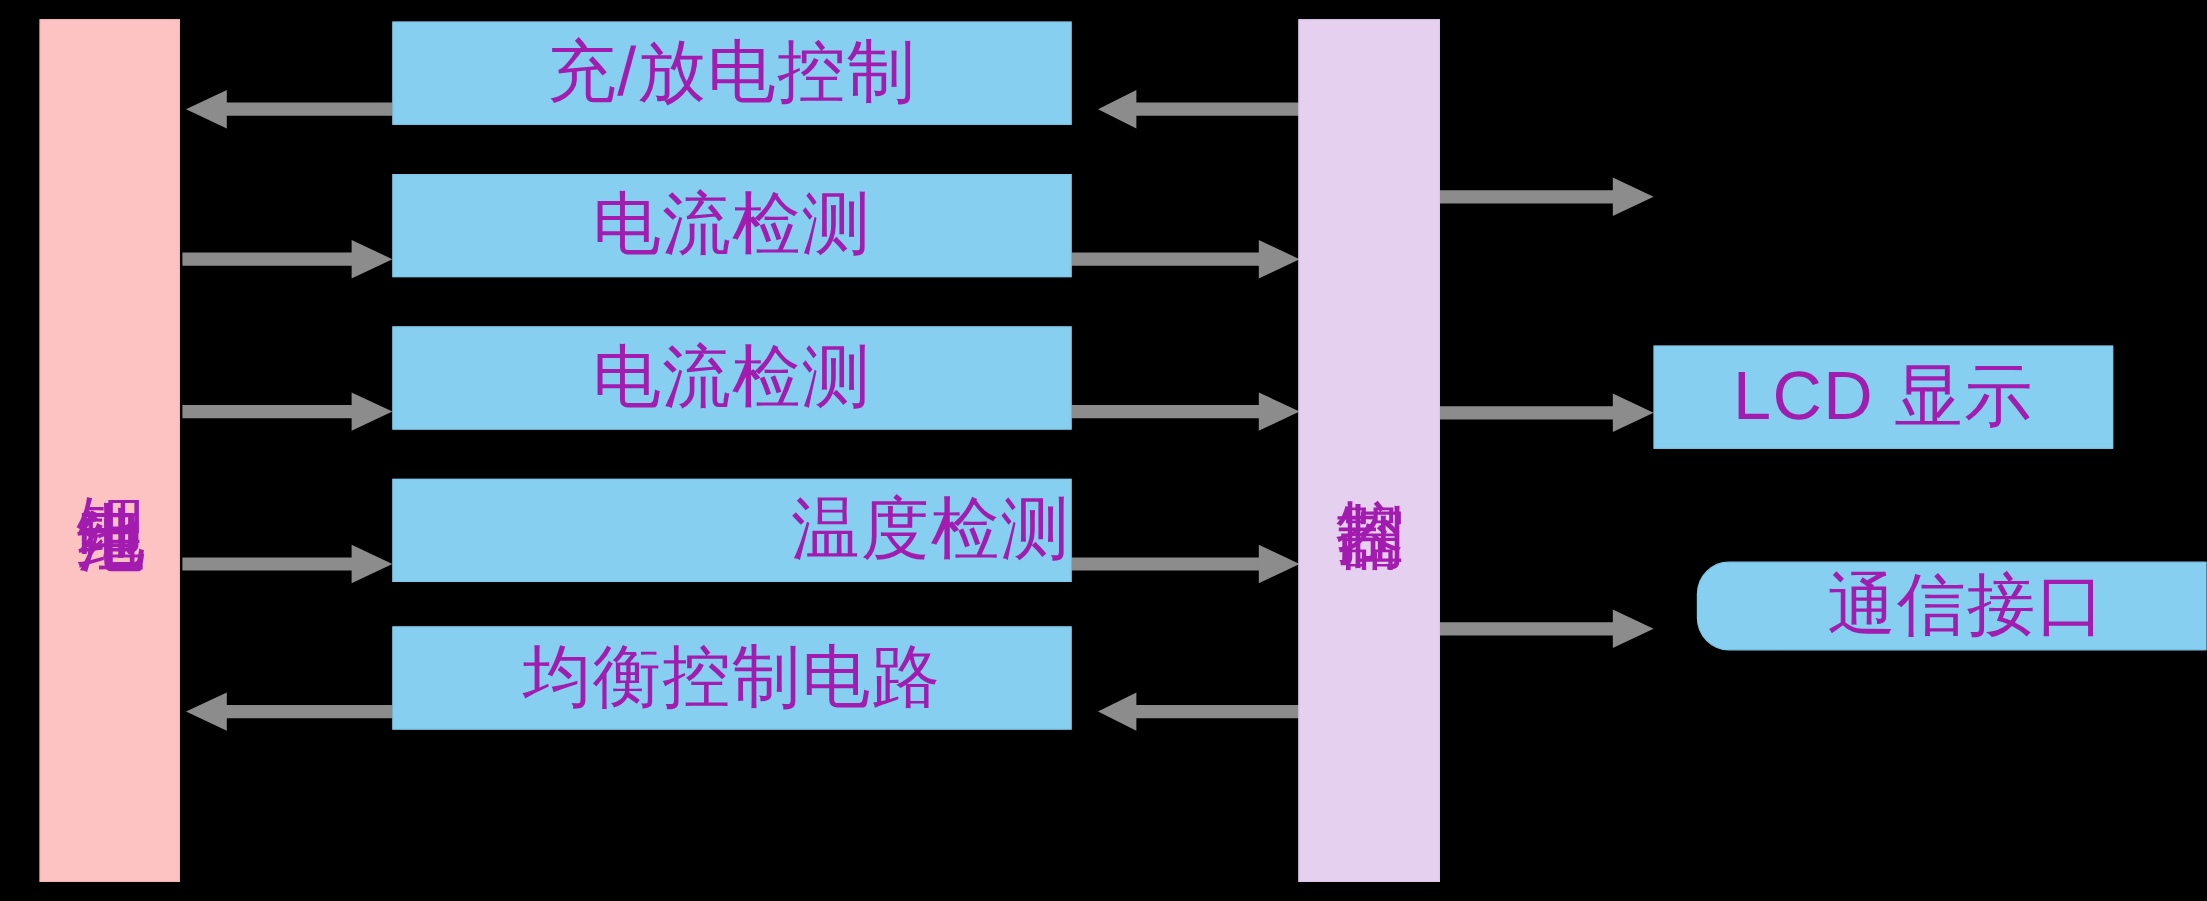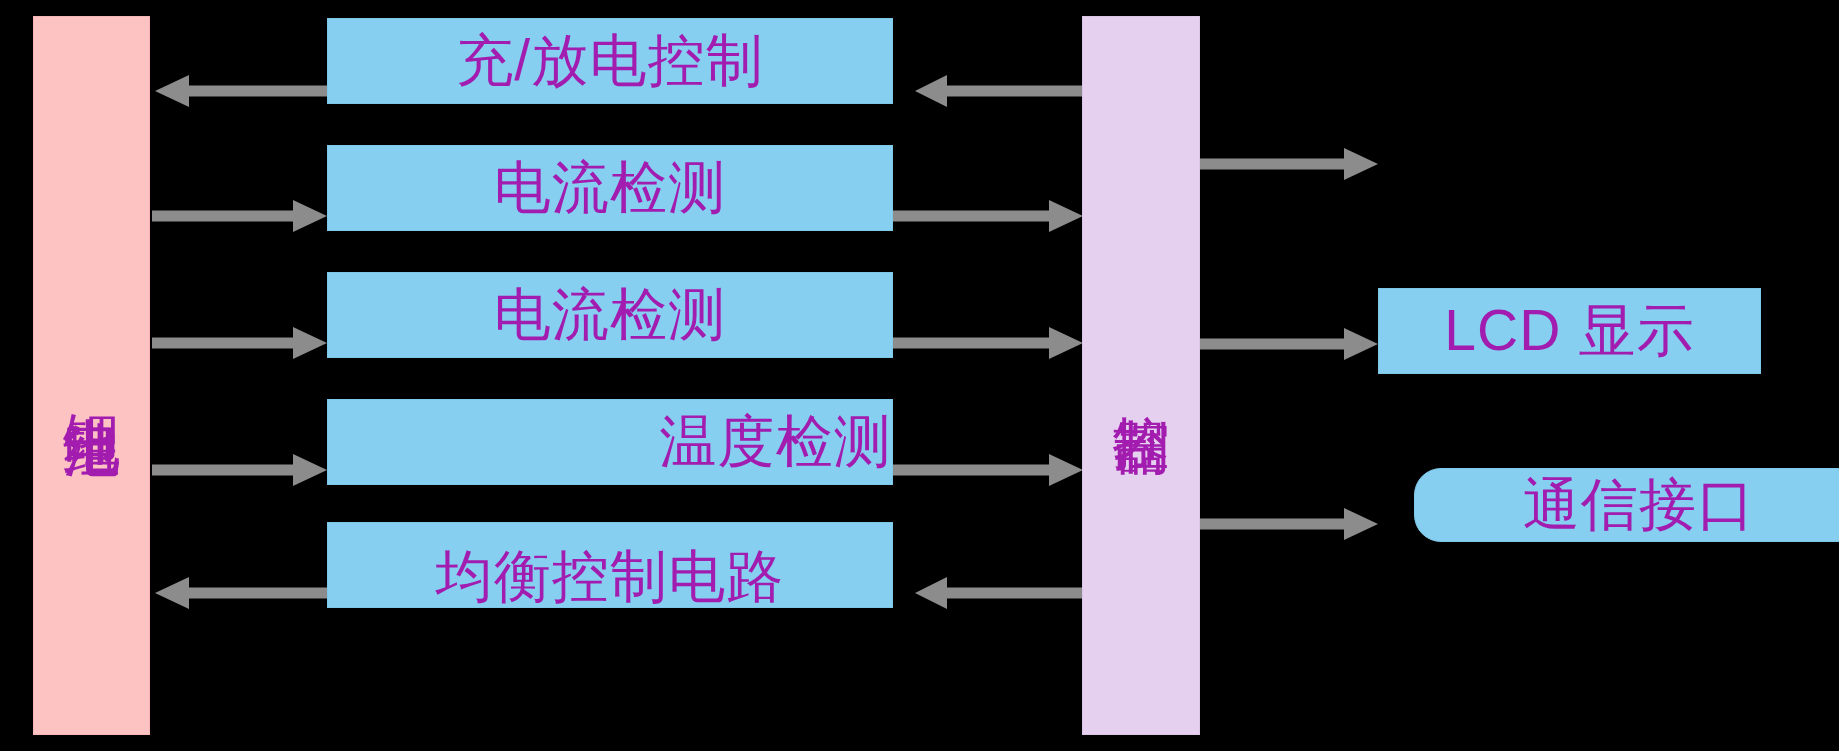--- a/index.html
+++ b/index.html
@@ -178,21 +178,21 @@
   </div>
 
   <div class="block process-block" style="left:327px; top:272px; width:566px; height:86px;">
     <span>电流检测</span>
   </div>
 
   <div class="block process-block" style="left:327px; top:399px; width:566px; height:86px;justify-content:flex-end;">
     <span>温度检测</span>
   </div>
 
-  <div class="block process-block" style="left:327px; top:522px; width:566px; height:86px;align-items:flex-end;">
+  <div class="block process-block" style="left:327px; top:522px; width:566px; height:86px;">
     <span>均衡控制电路</span>
   </div>
 
   <div class="block vertical controller-block" style="left:1082px; top:16px; width:118px; height:719px;">
     <span>控制器</span>
   </div>
 
 
   <div class="block output-block" style="left:1378px; top:288px; width:383px; height:86px;">
     <span>LCD 显示</span>

